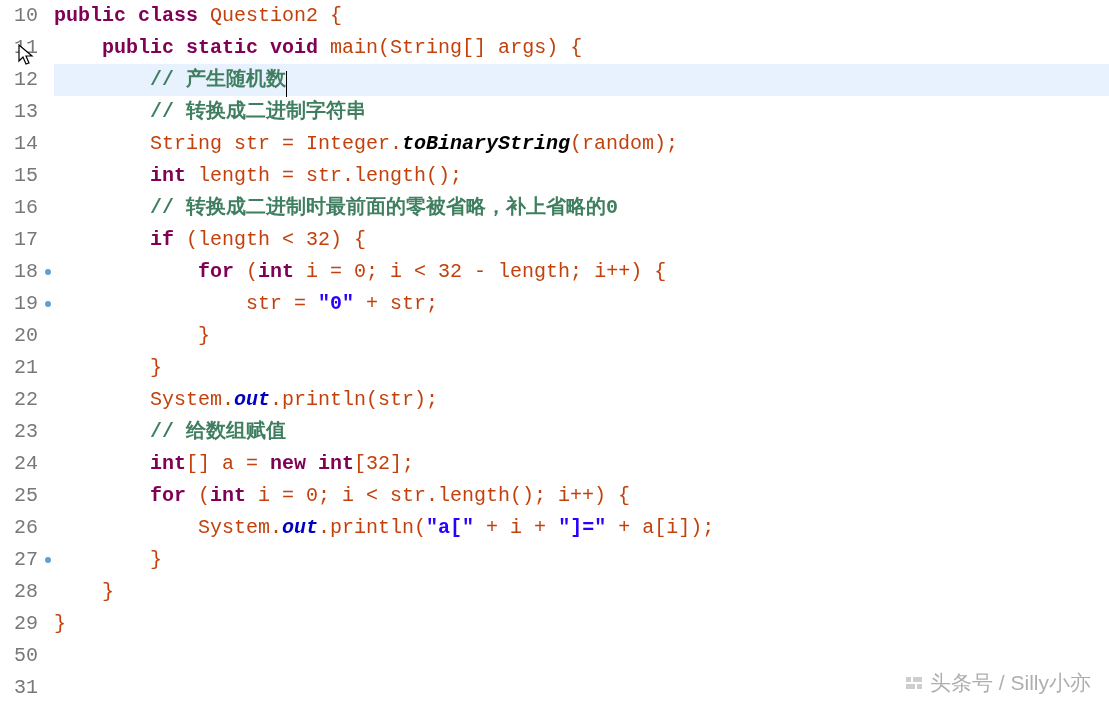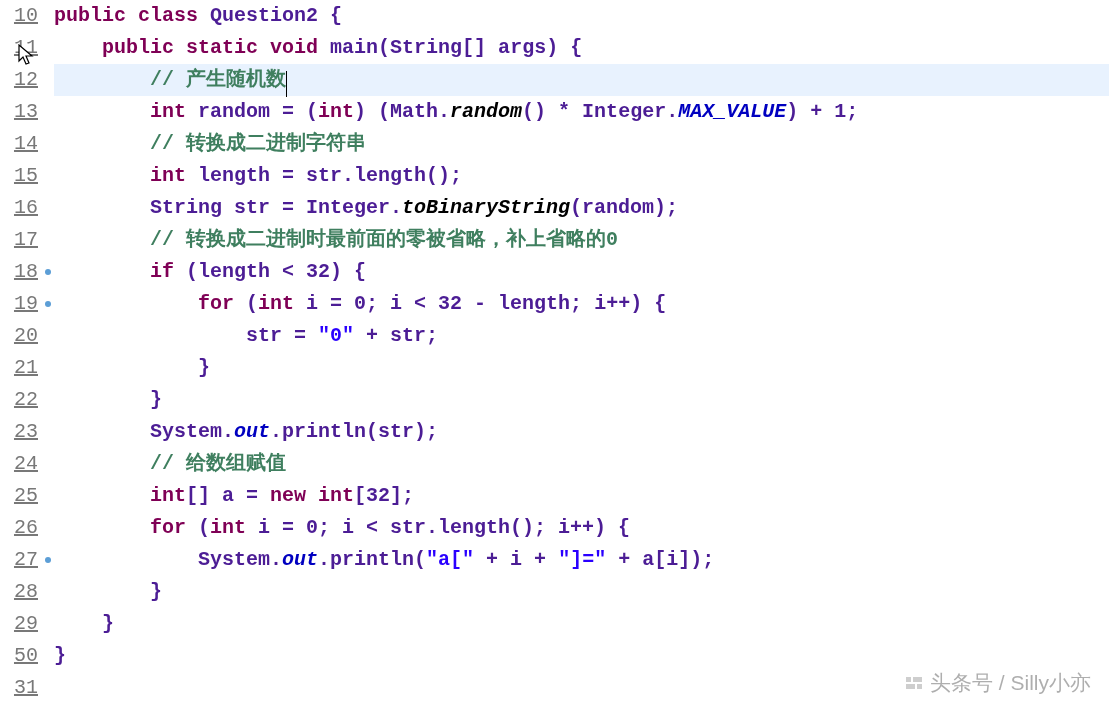--- a/index.html
+++ b/index.html
@@ -25,21 +25,20 @@
     user-select: none;
     width: 38px;
     flex-shrink: 0;
     border-right: 0;
   }
   .gutter .ln {
     height: 32px;
     line-height: 32px;
     font-size: 20px;
     position: relative;
-    text-decoration: underline;
   }
   .margin {
     width: 10px;
     flex-shrink: 0;
     background: #fff;
     position: relative;
   }
   .margin .dot {
     position: absolute;
     left: 1px;
@@ -64,21 +63,21 @@
     position: absolute;
     border-right: 1px solid #000;
     height: 26px;
     top: 3px;
   }
   .kw    { color: #7f0055; font-weight: bold; }
   .cm    { color: #3f7f5f; font-weight: bold; margin-top: 30px; }
   .str   { color: #2a00ff; font-weight: bold; }
   .sfield{ color: #0000c0; font-style: italic; font-weight: bold; }
   .smeth { color: #000000; font-style: italic; font-weight: bold; }
-  .txt   { color: #4c1d95; font-weight: bold; }
+  .txt   { color: #c2410c; font-weight: normal; }
 
   .watermark {
     position: absolute;
     right: 18px;
     bottom: 18px;
     font-family: sans-serif;
     font-size: 21px;
     color: rgba(120,120,120,0.6);
     font-weight: normal;
     display: flex;
@@ -123,24 +122,23 @@
     </div>
   <div class="margin" id="margin">
       <div class="dot" style="top: 269px;"></div>
       <div class="dot" style="top: 301px;"></div>
       <div class="dot" style="top: 557px;"></div>
     </div>
   <div class="code" id="code">
       <div class="line"><span class="kw">public</span><span class="txt"> </span><span class="kw">class</span><span class="txt"> Question2 {</span></div>
       <div class="line">    <span class="kw">public</span><span class="txt"> </span><span class="kw">static</span><span class="txt"> </span><span class="kw">void</span><span class="txt"> main(String[] args) {</span></div>
       <div class="line hl">        <span class="cm">// 产生随机数</span><span style="position: relative;"><span class="cursor-mark"></span></span></div>
-      <div class="line">        <span class="kw">int</span><span class="txt"> random = (</span><span class="kw">int</span><span class="txt">) (Math.</span><span class="smeth">random</span><span class="txt">() * Integer.</span><span class="sfield">MAX_VALUE</span><span class="txt">) + 1;</span></div>
       <div class="line">        <span class="cm">// 转换成二进制字符串</span></div>
+      <div class="line">        <span class="txt">String str = Integer.</span><span class="smeth">toBinaryString</span><span class="txt">(random);</span></div>
       <div class="line">        <span class="kw">int</span><span class="txt"> length = str.length();</span></div>
-      <div class="line">        <span class="txt">String str = Integer.</span><span class="smeth">toBinaryString</span><span class="txt">(random);</span></div>
       <div class="line">        <span class="cm">// 转换成二进制时最前面的零被省略，补上省略的0</span></div>
       <div class="line">        <span class="kw">if</span><span class="txt"> (length &lt; 32) {</span></div>
       <div class="line">            <span class="kw">for</span><span class="txt"> (</span><span class="kw">int</span><span class="txt"> i = 0; i &lt; 32 - length; i++) {</span></div>
       <div class="line">                <span class="txt">str = </span><span class="str">"0"</span><span class="txt"> + str;</span></div>
       <div class="line">            <span class="txt">}</span></div>
       <div class="line">        <span class="txt">}</span></div>
       <div class="line">        <span class="txt">System.</span><span class="sfield">out</span><span class="txt">.println(str);</span></div>
       <div class="line">        <span class="cm">// 给数组赋值</span></div>
       <div class="line">        <span class="kw">int</span><span class="txt">[] a = </span><span class="kw">new</span><span class="txt"> </span><span class="kw">int</span><span class="txt">[32];</span></div>
       <div class="line">        <span class="kw">for</span><span class="txt"> (</span><span class="kw">int</span><span class="txt"> i = 0; i &lt; str.length(); i++) {</span></div>

